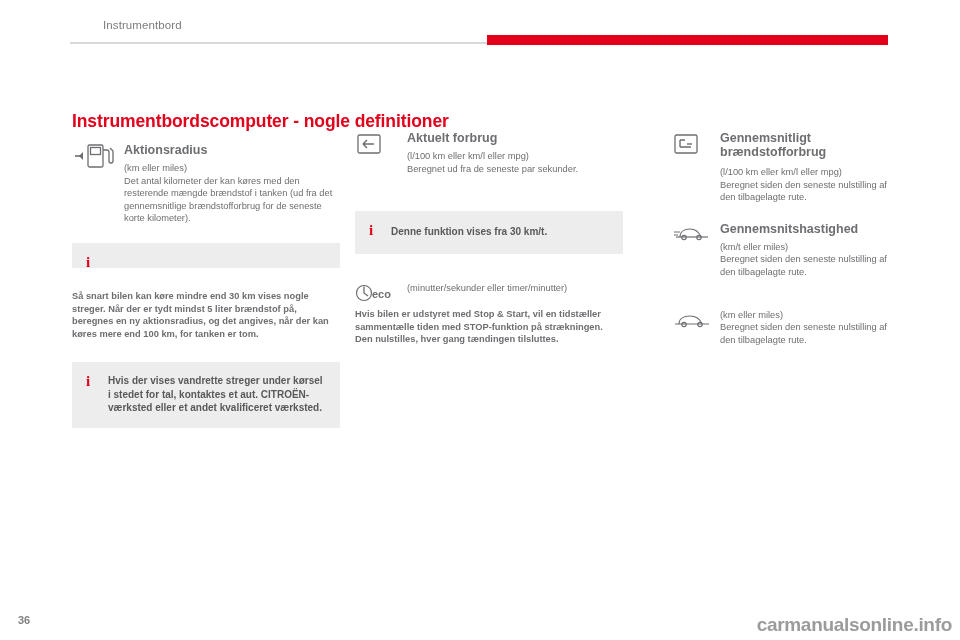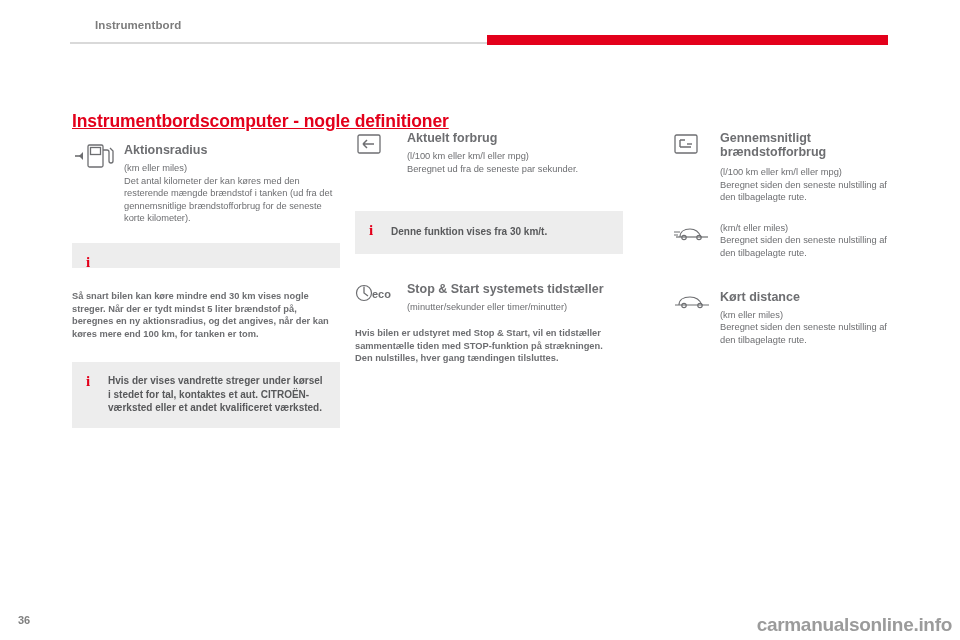--- a/index.html
+++ b/index.html
@@ -27,39 +27,38 @@
   #header-rule-accent {
     position: absolute;
     left: 487px;
     top: 35px;
     width: 401px;
     height: 10px;
     background: #e3001b;
   }
   #breadcrumb {
     position: absolute;
-    left: 72px;
+    left: 80px;
     top: 19px;
     font-size: 11.5px;
-    font-weight: bold;
+    font-weight: normal;
     color: #7c7c7c;
     letter-spacing: 0.1px;
     padding-left: 23px;
   }
 
   
   #page-heading {
     position: absolute;
     left: 72px;
     top: 99px;
     font-size: 17.5px;
     font-weight: bold;
     color: #e3001b;
     letter-spacing: -0.1px;
-    text-decoration: underline;
   }
 
   
   .col {
     position: absolute;
     top: 131px;
   }
   #col-1 { left: 72px;  width: 268px; margin-top: 12px; }
   #col-2 { left: 355px; width: 268px; }
   #col-3 { left: 672px; width: 230px; }
@@ -214,21 +213,20 @@
 
   <div class="block" style="margin-top:28px">
     <div class="icon-box">
       <svg class="icon-svg" width="44" height="22" viewBox="0 0 44 22" fill="none" stroke="#6d6e71" stroke-width="1.2">
         <circle cx="9" cy="11" r="7.5"></circle>
         <path d="M9 4.5 v6.5 l4 3" stroke-width="1.3"></path>
         <text x="17" y="16" font-family="Liberation Sans, sans-serif" font-size="11" font-weight="bold" fill="#6d6e71" stroke="none">eco</text>
       </svg>
     </div>
     <div class="indent">
-      <div class="sec-title">Stop &amp; Start systemets tidstæller</div>
       <p class="sec-body" style="white-space:pre-line">(minutter/sekunder eller timer/minutter)</p>
     </div>
   </div>
 
   <p class="bold-para" style="margin-top:-4px;width:266px;white-space:pre-line">Hvis bilen er udstyret med Stop &amp; Start, vil en tidstæller sammentælle tiden med STOP-funktion på strækningen.
 Den nulstilles, hver gang tændingen tilsluttes.</p>
 </div>
 
 <div class="col" id="col-3">
 
@@ -251,36 +249,36 @@
     <div class="icon-box">
       <svg class="icon-svg" width="44" height="22" viewBox="0 0 44 22" fill="none" stroke="#6d6e71" stroke-width="1.2">
         <path d="M4 15 h32" stroke-width="1.2"></path>
         <path d="M8 15 c0 -5 4 -8 10 -8 c6 0 9 3 11 8" fill="none"></path>
         <circle cx="12" cy="15.5" r="2.2"></circle>
         <circle cx="27" cy="15.5" r="2.2"></circle>
         <path d="M2 10 h6 M2 13 h4" stroke-width="1"></path>
       </svg>
     </div>
     <div class="indent-3">
+      <div class="sec-title">Gennemsnitshastighed</div>
       <p class="sec-body" style="white-space:pre-line">(km/t eller miles)
 Beregnet siden den seneste nulstilling af den tilbagelagte rute.</p>
     </div>
   </div>
 
   <div class="block">
     <div class="icon-box">
       <svg class="icon-svg" width="44" height="22" viewBox="0 0 44 22" fill="none" stroke="#6d6e71" stroke-width="1.2">
         <path d="M3 15 h34" stroke-width="1.2"></path>
         <path d="M7 15 c0 -5 4 -8 11 -8 c7 0 10 3 12 8" fill="none"></path>
         <circle cx="12" cy="15.5" r="2.2"></circle>
         <circle cx="28" cy="15.5" r="2.2"></circle>
       </svg>
     </div>
     <div class="indent-3">
-      <div class="sec-title">Kørt distance</div>
       <p class="sec-body" style="white-space:pre-line">(km eller miles)
 Beregnet siden den seneste nulstilling af den tilbagelagte rute.</p>
     </div>
   </div>
 </div>
 
 <div id="page-number">36</div>
 <div id="watermark">carmanualsonline.info</div>
 
 </body></html>

